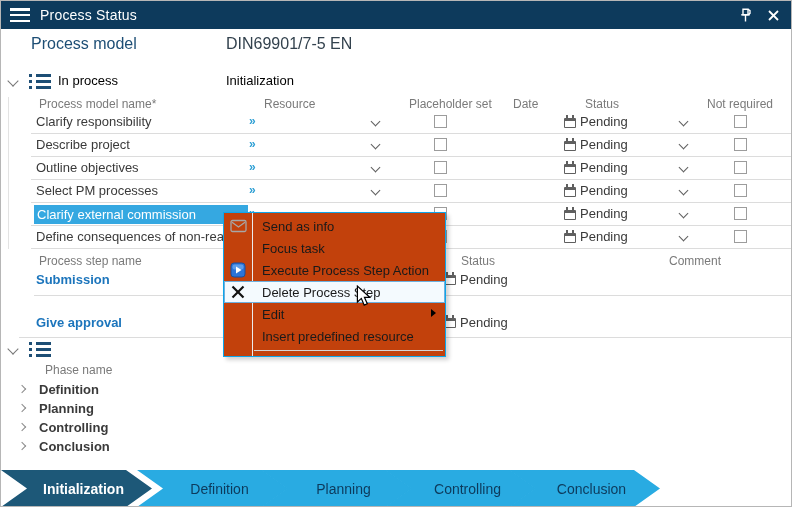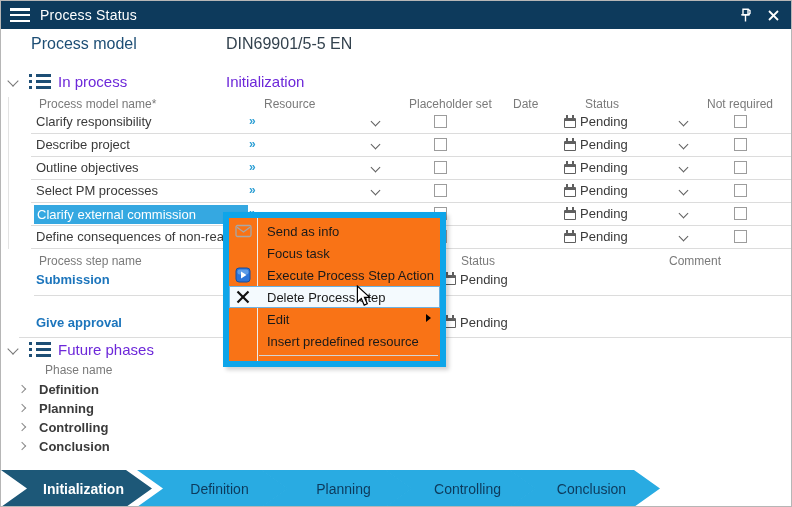--- a/index.html
+++ b/index.html
@@ -21,21 +21,21 @@
   
   .lbl-process-model { position:absolute; left:30px; top:34px; font-size:16px; color:#1d4e75; }
   .val-process-model { position:absolute; left:225px; top:34px; font-size:16px; color:#33424e; }
 
   
   .sec-chev { position:absolute; width:8px; height:8px; border-right:1.5px solid #777;
     border-bottom:1.5px solid #777; transform:rotate(45deg); }
   .list-icon { position:absolute; width:22px; height:16px; }
   .list-icon i { position:absolute; left:7px; height:2.5px; width:15px; background:#1d4e75; }
   .list-icon b { position:absolute; left:0; height:2.5px; width:3px; background:#1d4e75; }
-  .sec-title { position:absolute; font-size:15px; color:#6d28d9; }
+  .sec-title { position:absolute; font-size:13px; color:#000000; }
 
   
   .col-h { position:absolute; font-size:12px; color:#7a7a7a; }
   .trow { position:absolute; left:30px; width:762px; height:23px; border-bottom:1px solid #dcdcdc; }
   .cell { position:absolute; top:3px; font-size:13px; color:#3a3a3a; white-space:nowrap; }
   .res-link { color:#2e9fd4; font-weight:bold; font-size:12px; cursor:pointer; }
   .dd-chev { position:absolute; top:7px; width:7px; height:7px; border-right:1.6px solid #5f5f5f;
     border-bottom:1.6px solid #5f5f5f; transform:rotate(45deg); cursor:pointer; }
   .cbox { position:absolute; top:4px; width:13px; height:13px; border:1px solid #9c9c9c; background:#fff; cursor:pointer; }
   .cal { position:absolute; top:7px; width:12px; height:10px; border:1px solid #5f5f5f;
@@ -50,22 +50,22 @@
   .link-step { font-size:13px; font-weight:bold; color:#1c75bc; cursor:pointer; white-space:nowrap; }
   .hline { position:absolute; height:1px; background:#dcdcdc; }
 
   
   .phase-item { position:absolute; left:14px; height:18px; cursor:pointer; }
   .phase-item .pchev { position:absolute; left:4px; top:5px; width:6px; height:6px;
     border-right:1.6px solid #8a8a8a; border-bottom:1.6px solid #8a8a8a; transform:rotate(-45deg); }
   .phase-item .plabel { position:absolute; left:24px; top:1px; font-size:13px; font-weight:bold; color:#3a3a3a; }
 
   
-  .ctx { position:absolute; left:222px; top:211px; width:223px; background:#f97316;
-    border:6px solid #0ea5e9; box-shadow:3px 3px 4px rgba(0,0,0,.18); padding:2px 0; z-index:20; }
+  .ctx { position:absolute; left:222px; top:211px; width:223px; background:#c2410c;
+    border:1px solid #0ea5e9; box-shadow:3px 3px 4px rgba(0,0,0,.18); padding:2px 0; z-index:20; }
   .ctx-gutter { position:absolute; left:28px; top:0; bottom:0; width:1px; background:#ececec; }
   .ctx-item { position:relative; height:22px; display:flex; align-items:center; cursor:pointer; }
   .ctx-item .ico { position:absolute; left:4px; width:20px; height:18px; display:flex;
     align-items:center; justify-content:center; }
   .ctx-item .lab { margin-left:38px; font-size:13px; color:#1a1a1a; white-space:nowrap; }
   .ctx-item.hl { outline:1px solid #6cb1e0; outline-offset:-1px; background:#f4fafe; }
   .ctx-sep { height:1px; background:#d4d4d4; margin:3px 2px 3px 30px; }
   .sub-arrow { position:absolute; right:9px; top:6px; width:0; height:0;
     border-left:5px solid #000; border-top:4px solid transparent; border-bottom:4px solid transparent; }
 
@@ -108,21 +108,21 @@
             <g stroke="#fff" stroke-width="1.8">
           <path d="M1 1 L10 10"></path>
               <path d="M10 1 L1 10"></path>
             </g>
           </svg>
       </div>
     </div>
   </div>
 
   <div class="lbl-process-model">Process model</div>
-  <div class="val-process-model">DIN69901/5-5 EN</div>
+  <div class="val-process-model">DIN69901/7-5 EN</div>
 
   <div class="sec-chev" style="left:8px; top:76px;"></div>
   <div class="list-icon" style="left:28px; top:73px;">
     <i style="top:0"></i>
       <i style="top:6px"></i>
       <i style="top:12px"></i>
     <b style="top:0"></b>
       <b style="top:6px"></b>
       <b style="top:12px"></b>
   </div>
@@ -220,21 +220,20 @@
 
   <div class="sec-chev" style="left:8px; top:344px;"></div>
   <div class="list-icon" style="left:28px; top:341px;">
     <i style="top:0"></i>
       <i style="top:6px"></i>
       <i style="top:12px"></i>
     <b style="top:0"></b>
       <b style="top:6px"></b>
       <b style="top:12px"></b>
   </div>
-  <div class="sec-title" style="left:57px; top:340px;">Future phases</div>
   <div class="col-h" style="left:44px; top:362px;">Phase name</div>
 
   <div class="phase-item" style="top:380px;">
     <span class="pchev"></span>
     <span class="plabel">Definition</span>
   </div>
   <div class="phase-item" style="top:399px;">
     <span class="pchev"></span>
     <span class="plabel">Planning</span>
   </div>

